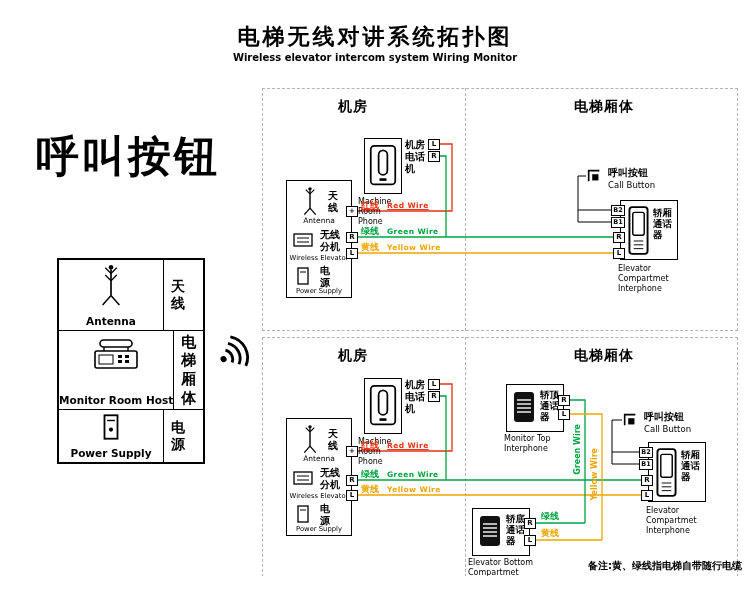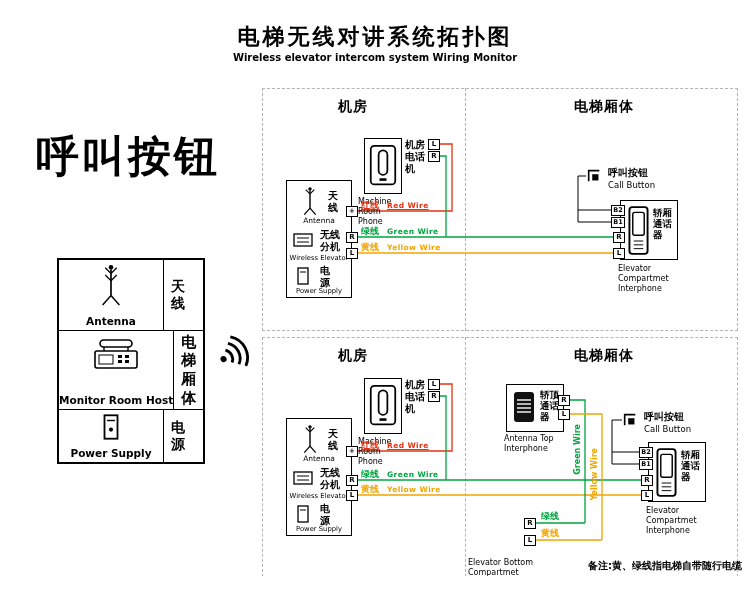--- a/index.html
+++ b/index.html
@@ -262,25 +262,35 @@
       <rect x="1" y="1" width="20" height="30" rx="3" fill="#111"></rect>
       <line x1="4" y1="9" x2="18" y2="9" stroke="#fff" stroke-width="1.4"></line>
       <line x1="4" y1="13" x2="18" y2="13" stroke="#fff" stroke-width="1.4"></line>
       <line x1="4" y1="17" x2="18" y2="17" stroke="#fff" stroke-width="1.4"></line>
       <line x1="4" y1="21" x2="18" y2="21" stroke="#fff" stroke-width="1.4"></line>
     </svg>
     <div class="abs zhw" style="left:33px;top:4px;width:21px;font-size:9.5px;">轿顶通话器</div>
   </div>
   <div class="term" style="left:558px;top:395px;">R</div>
   <div class="term" style="left:558px;top:409px;">L</div>
-  <div class="abs en" style="left:504px;top:434px;width:60px;font-size:8px;">Antenna Top Interphone</div>
+  <div class="abs en" style="left:504px;top:434px;width:60px;font-size:8px;">Monitor Top Interphone</div>
 
   <div class="vlabel green" style="left:573px;top:424px;">Green Wire</div>
   <div class="vlabel yellow" style="left:590px;top:448px;">Yellow Wire</div>
 
+  <div class="cbox" style="left:472px;top:508px;width:58px;height:48px;">
+    <svg class="abs" style="left:6px;top:6px;" width="22" height="32" viewBox="0 0 22 32">
+      <rect x="1" y="1" width="20" height="30" rx="3" fill="#111"></rect>
+      <line x1="4" y1="9" x2="18" y2="9" stroke="#fff" stroke-width="1.4"></line>
+      <line x1="4" y1="13" x2="18" y2="13" stroke="#fff" stroke-width="1.4"></line>
+      <line x1="4" y1="17" x2="18" y2="17" stroke="#fff" stroke-width="1.4"></line>
+      <line x1="4" y1="21" x2="18" y2="21" stroke="#fff" stroke-width="1.4"></line>
+    </svg>
+    <div class="abs zhw" style="left:33px;top:4px;width:21px;font-size:9.5px;">轿底通话器</div>
+  </div>
   <div class="term" style="left:524px;top:518px;">R</div>
   <div class="term" style="left:524px;top:535px;">L</div>
   <div class="abs en" style="left:468px;top:558px;width:70px;font-size:8px;">Elevator Bottom Compartmet</div>
   <div class="abs zhw green" style="left:541px;top:511px;font-size:9px;white-space:nowrap;width:auto;">绿线</div>
   <div class="abs zhw yellow" style="left:541px;top:528px;font-size:9px;white-space:nowrap;width:auto;">黄线</div>
 
   <svg class="abs" style="left:622px;top:412px;z-index:4;" width="16" height="16" viewBox="0 0 18 18">
     <path d="M3,15 L3,3 L15,3" fill="none" stroke="#000" stroke-width="1.8"></path>
     <rect x="7" y="7" width="7" height="7" fill="#000"></rect>
   </svg>

